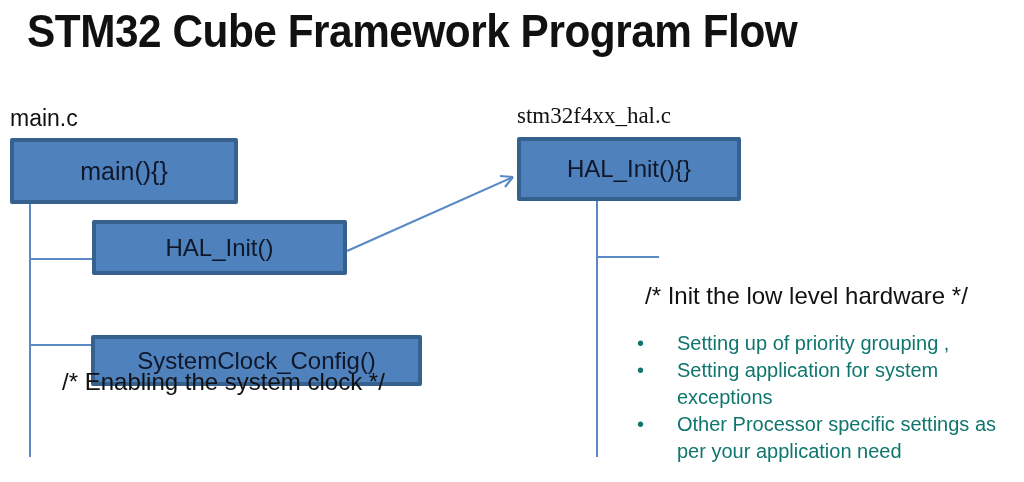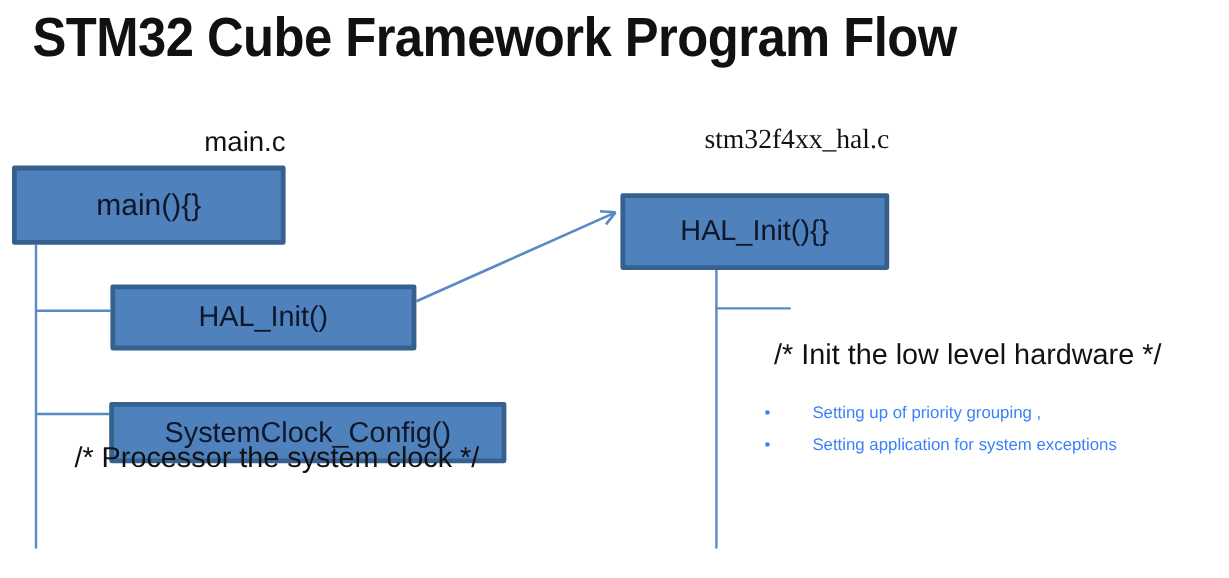--- a/index.html
+++ b/index.html
@@ -37,29 +37,29 @@
     border-radius: 2px;
     color: #0f172a;
     display: flex;
     align-items: center;
     justify-content: center;
     font-size: 24px;
     box-sizing: border-box;
     white-space: nowrap;
   }
   .b-main     { left: 10px;  top: 138px; width: 228px; height: 66px; font-size: 25px; }
-  .b-halcall  { left: 92px;  top: 237px; width: 255px; height: 55px; }
+  .b-halcall  { left: 92px;  top: 220px; width: 255px; height: 55px; }
   .b-sysclock { left: 91px;  top: 311px; width: 331px; height: 51px; margin-top: 24px; }
-  .b-haldef   { left: 517px; top: 137px; width: 224px; height: 64px; margin-top: 24px; }
+  .b-haldef   { left: 517px; top: 137px; width: 224px; height: 64px; }
   .b-msp      { left: 659px; top: 226px; width: 252px; height: 52px; }
   .file-label {
     position: absolute;
     font-size: 23px;
     color: #111111;
-    text-align: right;
+    text-align: left;
     white-space: nowrap;
   }
   .fl-main { left: 10px;  top: 105px; width: 228px; }
   .fl-hal  { left: 517px; top: 103px; width: 224px; font-family: Liberation Serif, serif; }
   .comment {
     position: absolute;
     font-size: 24px;
     color: #111111;
     white-space: nowrap;
     text-align: right;
@@ -67,23 +67,23 @@
   .c-left  { left: 62px;  top: 368px; }
   .c-right { left: 645px; top: 282px; }
   .bullets {
     position: absolute;
     left: 628px;
     top: 330px;
     width: 396px;
     margin: 0;
     padding: 0;
     list-style: none;
-    font-size: 14px;
+    font-size: 20px;
     line-height: 27px;
-    color: #3b82f6;
+    color: #0f766e;
   }
   .bullets li {
     position: relative;
     padding-left: 49px;
     white-space: pre-line;
   }
   .bullets li::before {
     content: "\2022";
     position: absolute;
     left: 9px;
@@ -105,27 +105,29 @@
   </svg>
 
   <div class="file-label fl-main">main.c</div>
 
   <div class="box b-main">main(){}</div>
 
   <div class="box b-halcall">HAL_Init()</div>
 
   <div class="box b-sysclock">SystemClock_Config()</div>
 
-  <div class="comment c-left">/* Processor the system clock */</div>
+  <div class="comment c-left">/* Enabling the system clock */</div>
 
   <div class="file-label fl-hal">stm32f4xx_hal.c</div>
 
   <div class="box b-haldef">HAL_Init(){}</div>
 
 
   <div class="comment c-right">/* Init the low level hardware */</div>
 
   <ul class="bullets">
     <li>Setting up of priority grouping ,</li>
     <li>Setting application for system exceptions</li>
+    <li>Other Processor specific settings as
+ per your application need</li>
   </ul>
 
 </div>
 
 </body></html>

